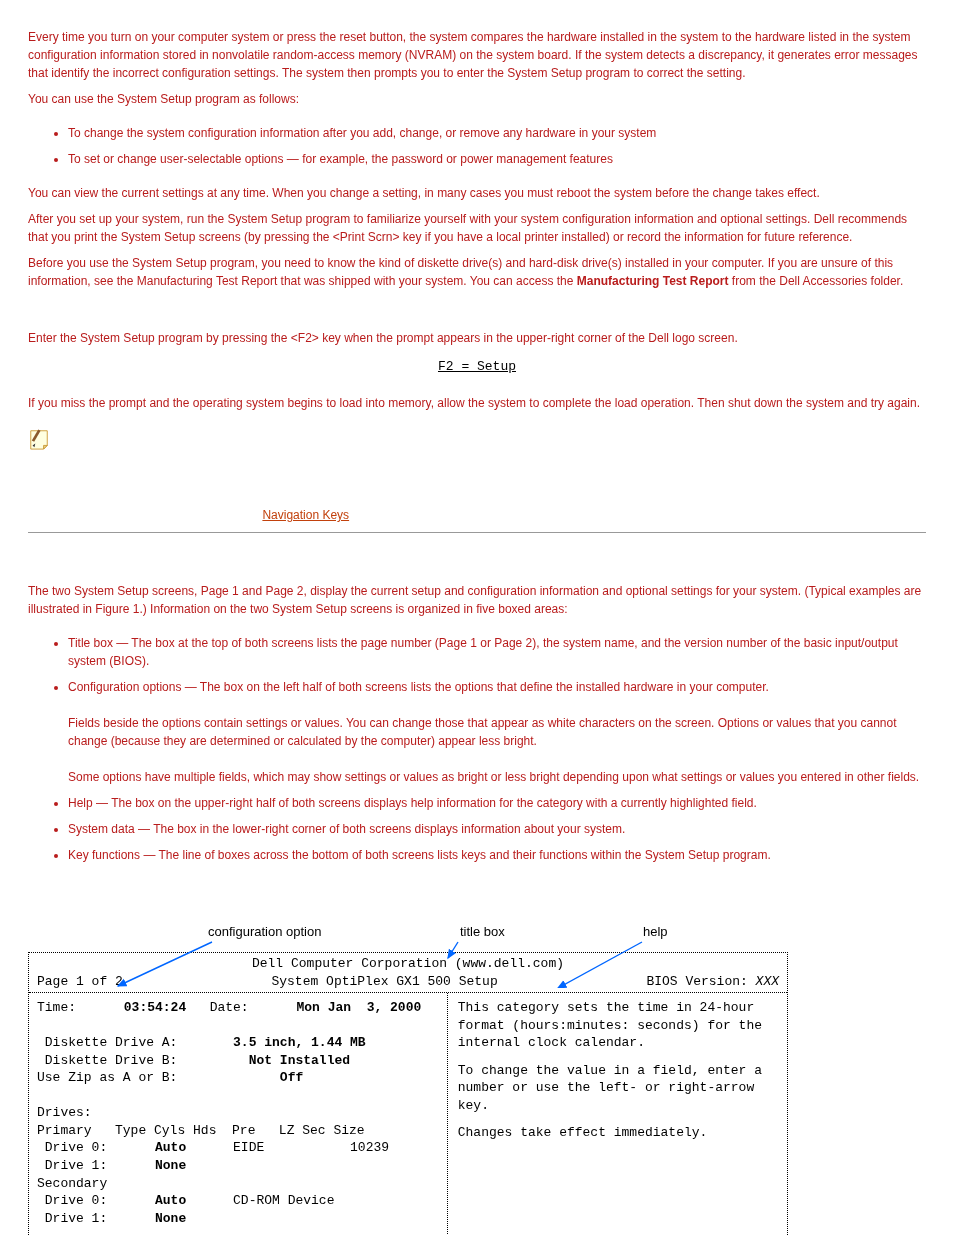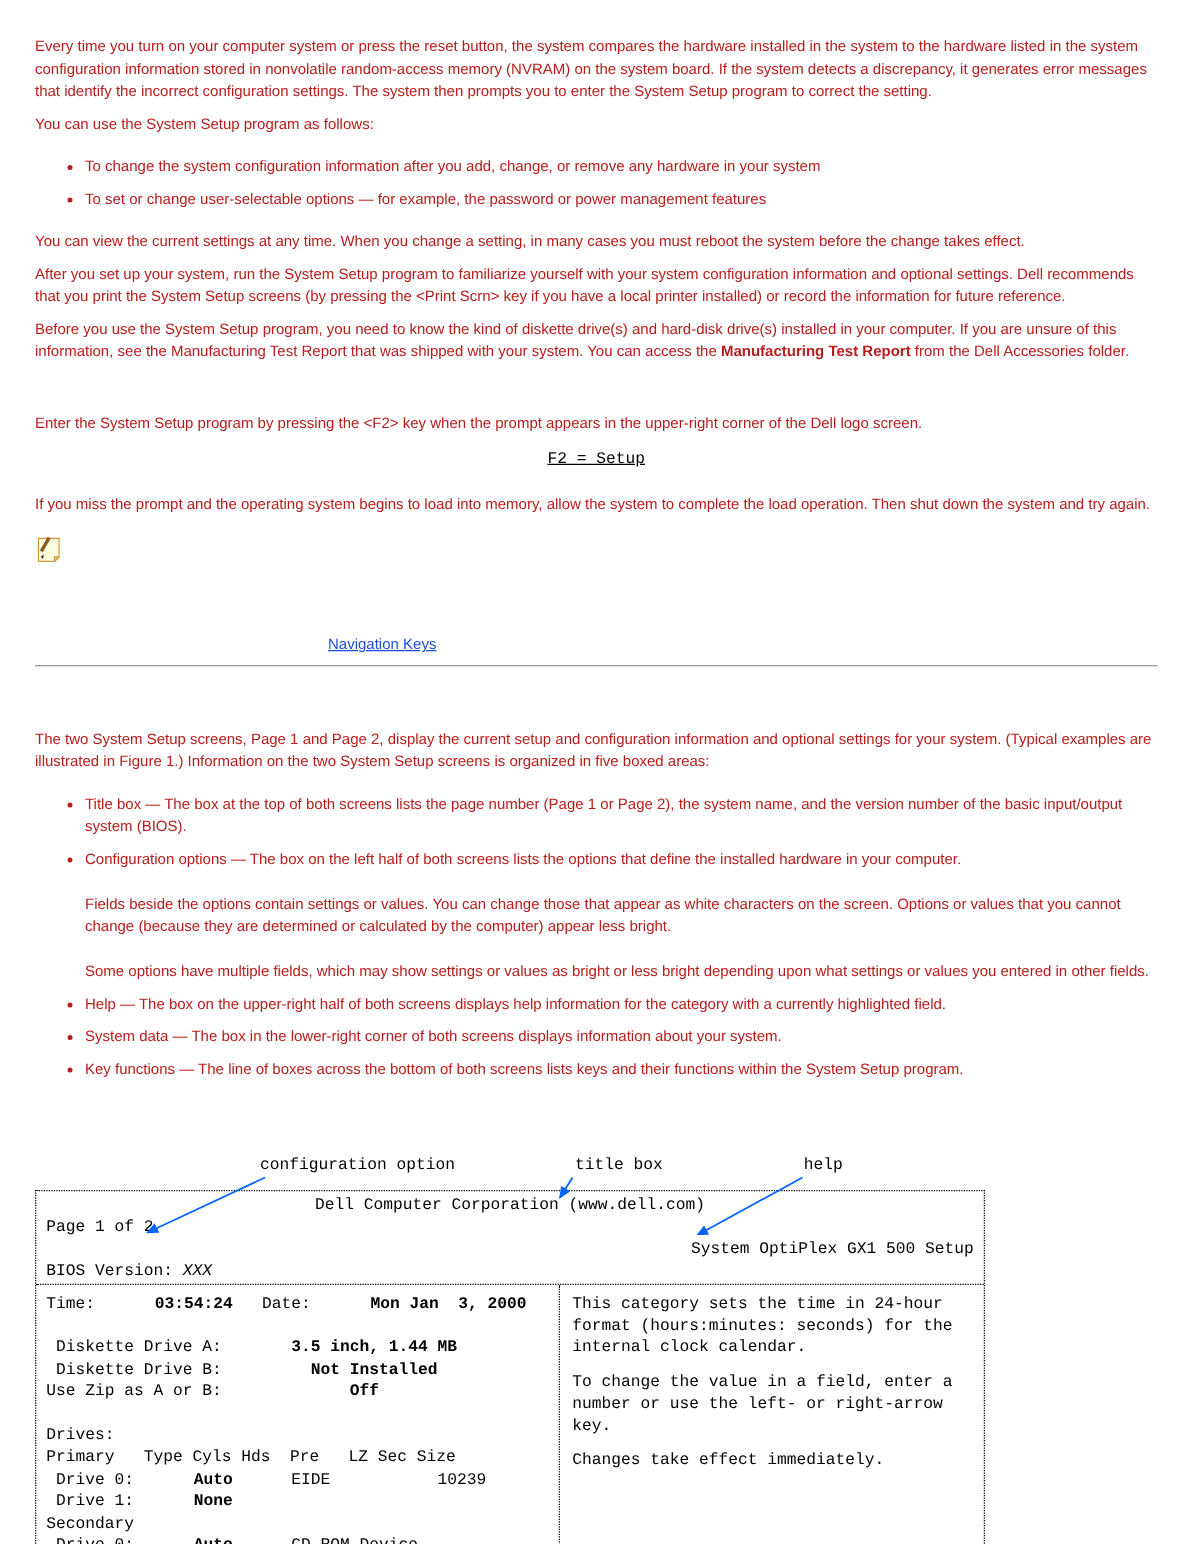--- a/index.html
+++ b/index.html
@@ -34,21 +34,21 @@
     gap: 10px;
     margin: 14px 0 6px 0;
   }
   .note-icon {
     width: 22px;
     height: 22px;
     flex: 0 0 auto;
     margin-top: 2px;
   }
   .link {
-    color: #1d4ed8;
+    color: #c2410c;
     text-decoration: underline;
     cursor: pointer;
   }
   hr.thin {
     border: none;
     border-top: 1px solid #999;
     margin: 6px 0 18px 0;
   }
   h2.sechead {
     font-family: Verdana, Arial, sans-serif;
@@ -67,21 +67,21 @@
 
   
   .figwrap {
     position: relative;
     margin-top: 30px;
     width: 760px;
   }
   .callouts-top {
     position: relative;
     height: 28px;
-    font-family: Liberation Mono, monospace;
+    font-family: Liberation Sans, sans-serif;
     font-size: 13px;
   }
   .callout {
     position: absolute;
     white-space: nowrap;
   }
   svg.arrows {
     position: absolute;
     left: 0;
     width: 760px;
@@ -99,23 +99,22 @@
   .bios .titlebox {
     border-bottom: 1px dotted #000;
     padding: 2px 8px 2px 8px;
   }
   .bios .titleline1 {
     text-align: center;
   }
   .bios .titleline2 {
     display: flex;
     justify-content: space-between;
-    flex-direction: column;
-  }
-  .bios .titleline2 .mid { flex: 1; text-align: right; }
+  }
+  .bios .titleline2 .mid { flex: 1; text-align: center; }
   .bios .body {
     display: flex;
   }
   .bios .leftcol {
     flex: 0 0 53%;
     border-right: 1px dotted #000;
     padding: 6px 8px;
     white-space: pre;
   }
   .bios .rightouter {

